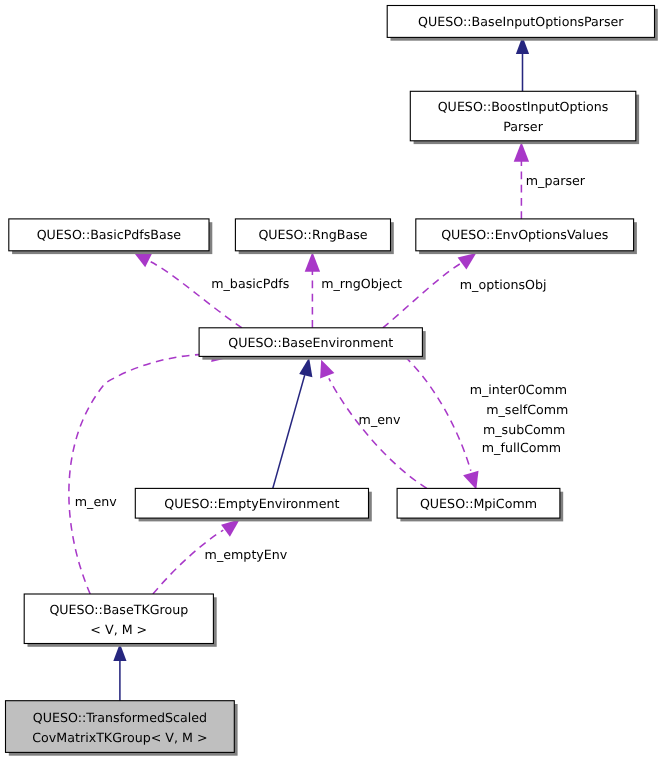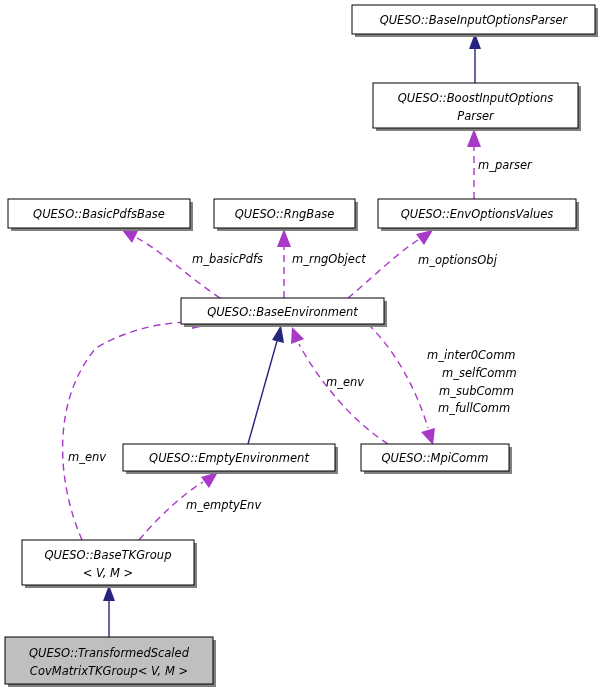--- a/index.html
+++ b/index.html
@@ -10,21 +10,20 @@
   body {
     width: 603px;
     height: 691px;
     font-family: "DejaVu Sans", "Liberation Sans", sans-serif;
     overflow: hidden;
   }
   #diagram-root {
     position: relative;
     width: 603px;
     height: 603px;
-    font-style: italic;
   }
   svg#uml-canvas {
     display: block;
     width: 603px;
     height: 691px;
   }
   .node-box {
     fill: #ffffff;
     stroke: #000000;
     stroke-width: 1;

